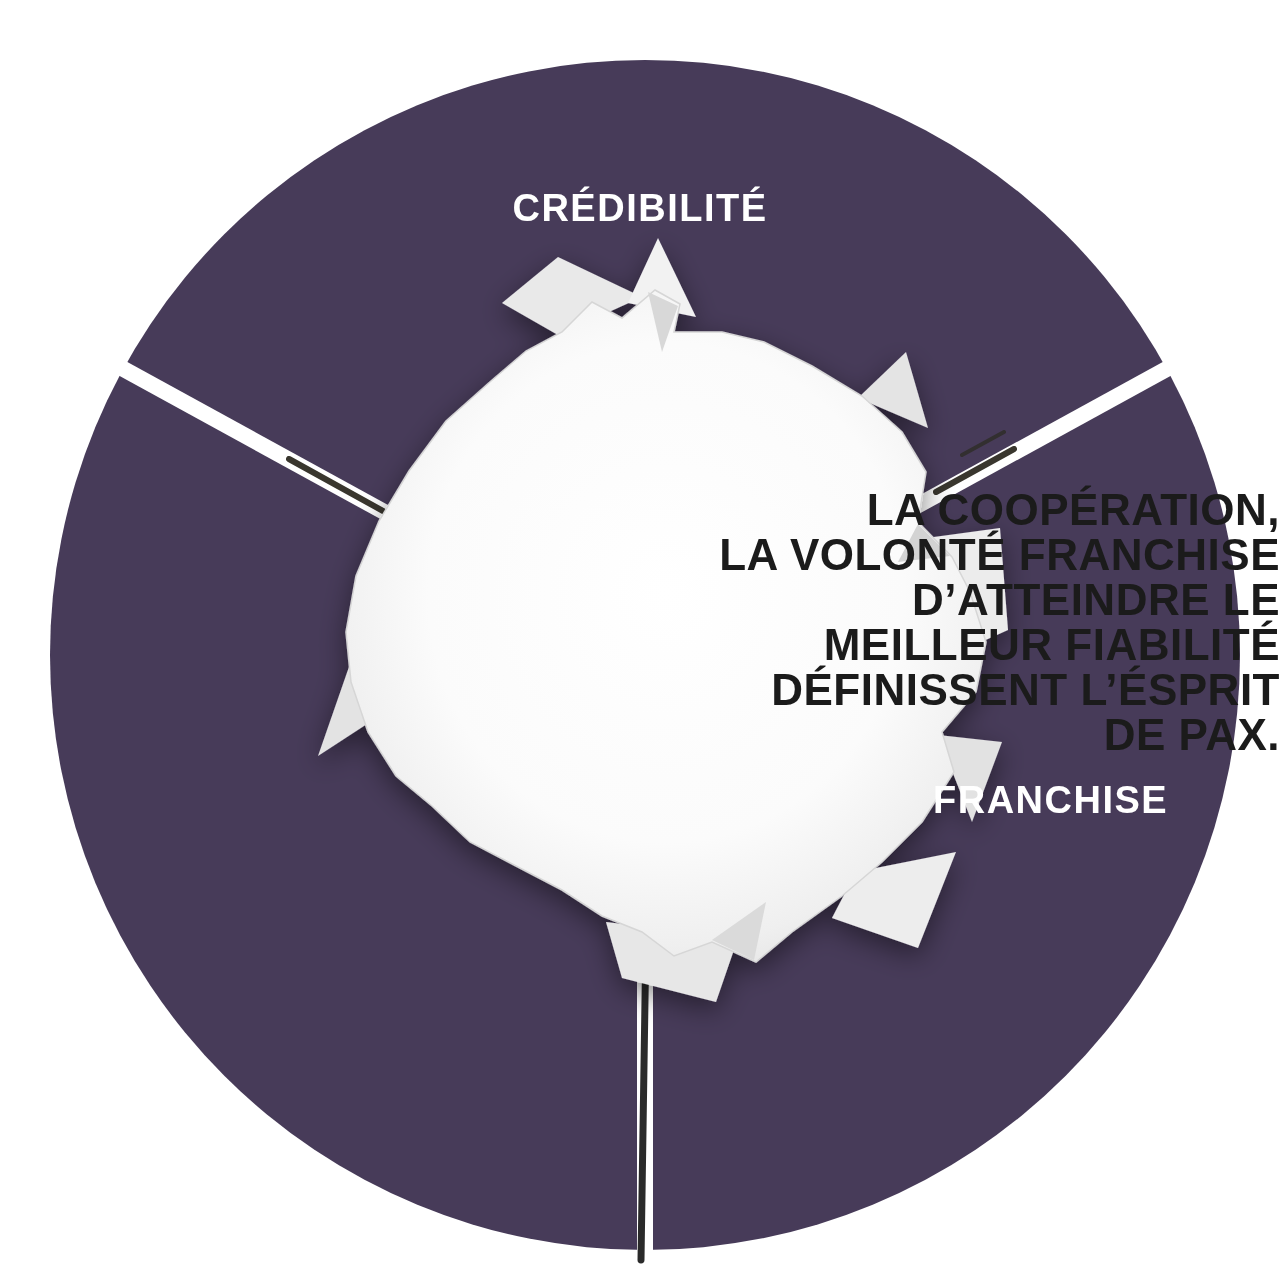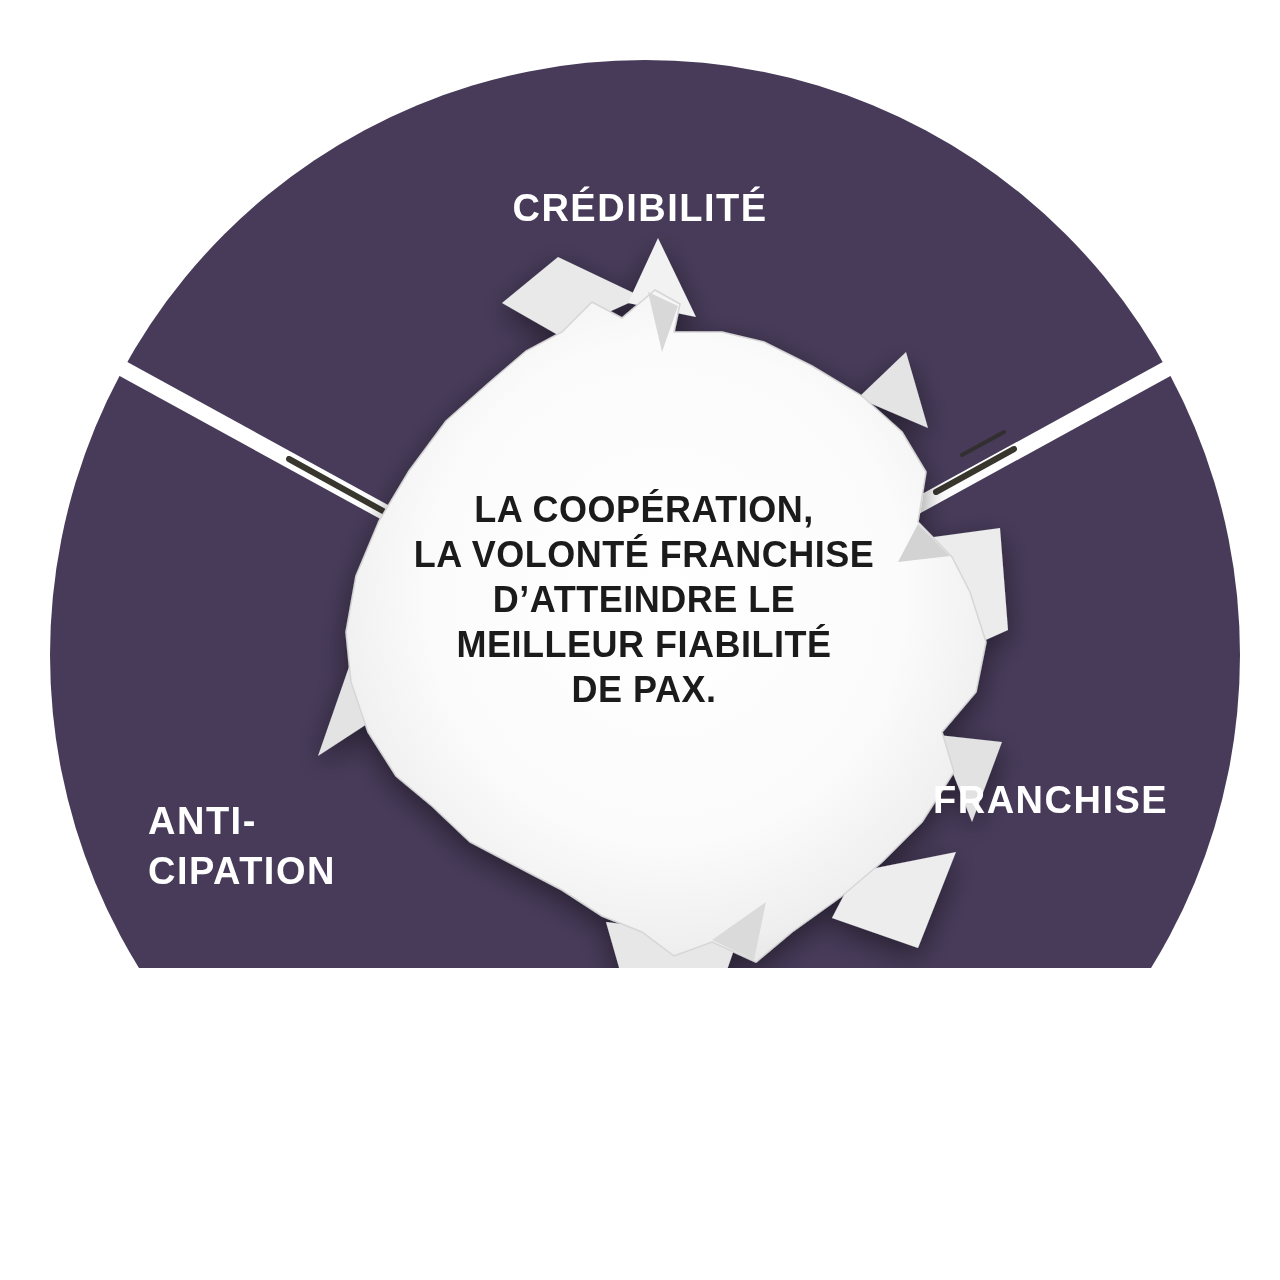--- a/index.html
+++ b/index.html
@@ -3,21 +3,21 @@
 <meta charset="utf-8">
 <style>
   html, body {
     margin: 0;
     padding: 0;
     background: #ffffff;
   }
   .stage {
     position: relative;
     width: 1280px;
-    height: 968px;
+    height: 1280px;
     overflow: hidden;
     font-family: "Liberation Sans", sans-serif;
   }
   .stage svg {
     position: absolute;
     left: 0;
     top: 0;
   }
   .label {
     position: absolute;
@@ -40,24 +40,24 @@
   }
   .label-left {
     top: 796px;
     left: 148px;
   }
   .center-text {
     position: absolute;
     top: 487px;
     left: 8px;
     right: 0;
-    text-align: center;
+    text-align: right;
     color: #1b1b1b;
     font-weight: bold;
-    font-size: 36px;
+    font-size: 44px;
     line-height: 45px;
     letter-spacing: 0.5px;
   }
 </style>
 </head>
 <body>
 
 <div class="stage">
 
   <svg width="1280" height="1280" viewBox="0 0 1280 1280">
@@ -108,26 +108,23 @@
       <polygon points="648,292 678,306 662,352" fill="#d8d8d8"></polygon>
       <polygon points="918,524 950,556 898,562" fill="#d3d3d3"></polygon>
       <polygon points="754,960 712,940 766,902" fill="#dadada"></polygon>
     </g>
   </svg>
 
   <div class="label label-top">CRÉDIBILITÉ</div>
 
   <div class="label label-right">FRANCHISE</div>
 
-  <div class="label label-left">
-    <div>ANTI-</div>
-    <div>CIPATION</div>
-  </div>
 
   <div class="center-text">
     <div>LA COOPÉRATION,</div>
     <div>LA VOLONTÉ FRANCHISE</div>
     <div>D’ATTEINDRE LE</div>
     <div>MEILLEUR FIABILITÉ</div>
+    <div>DÉFINISSENT L’ÉSPRIT</div>
     <div>DE PAX.</div>
   </div>
 
 </div>
 
 </body></html>

